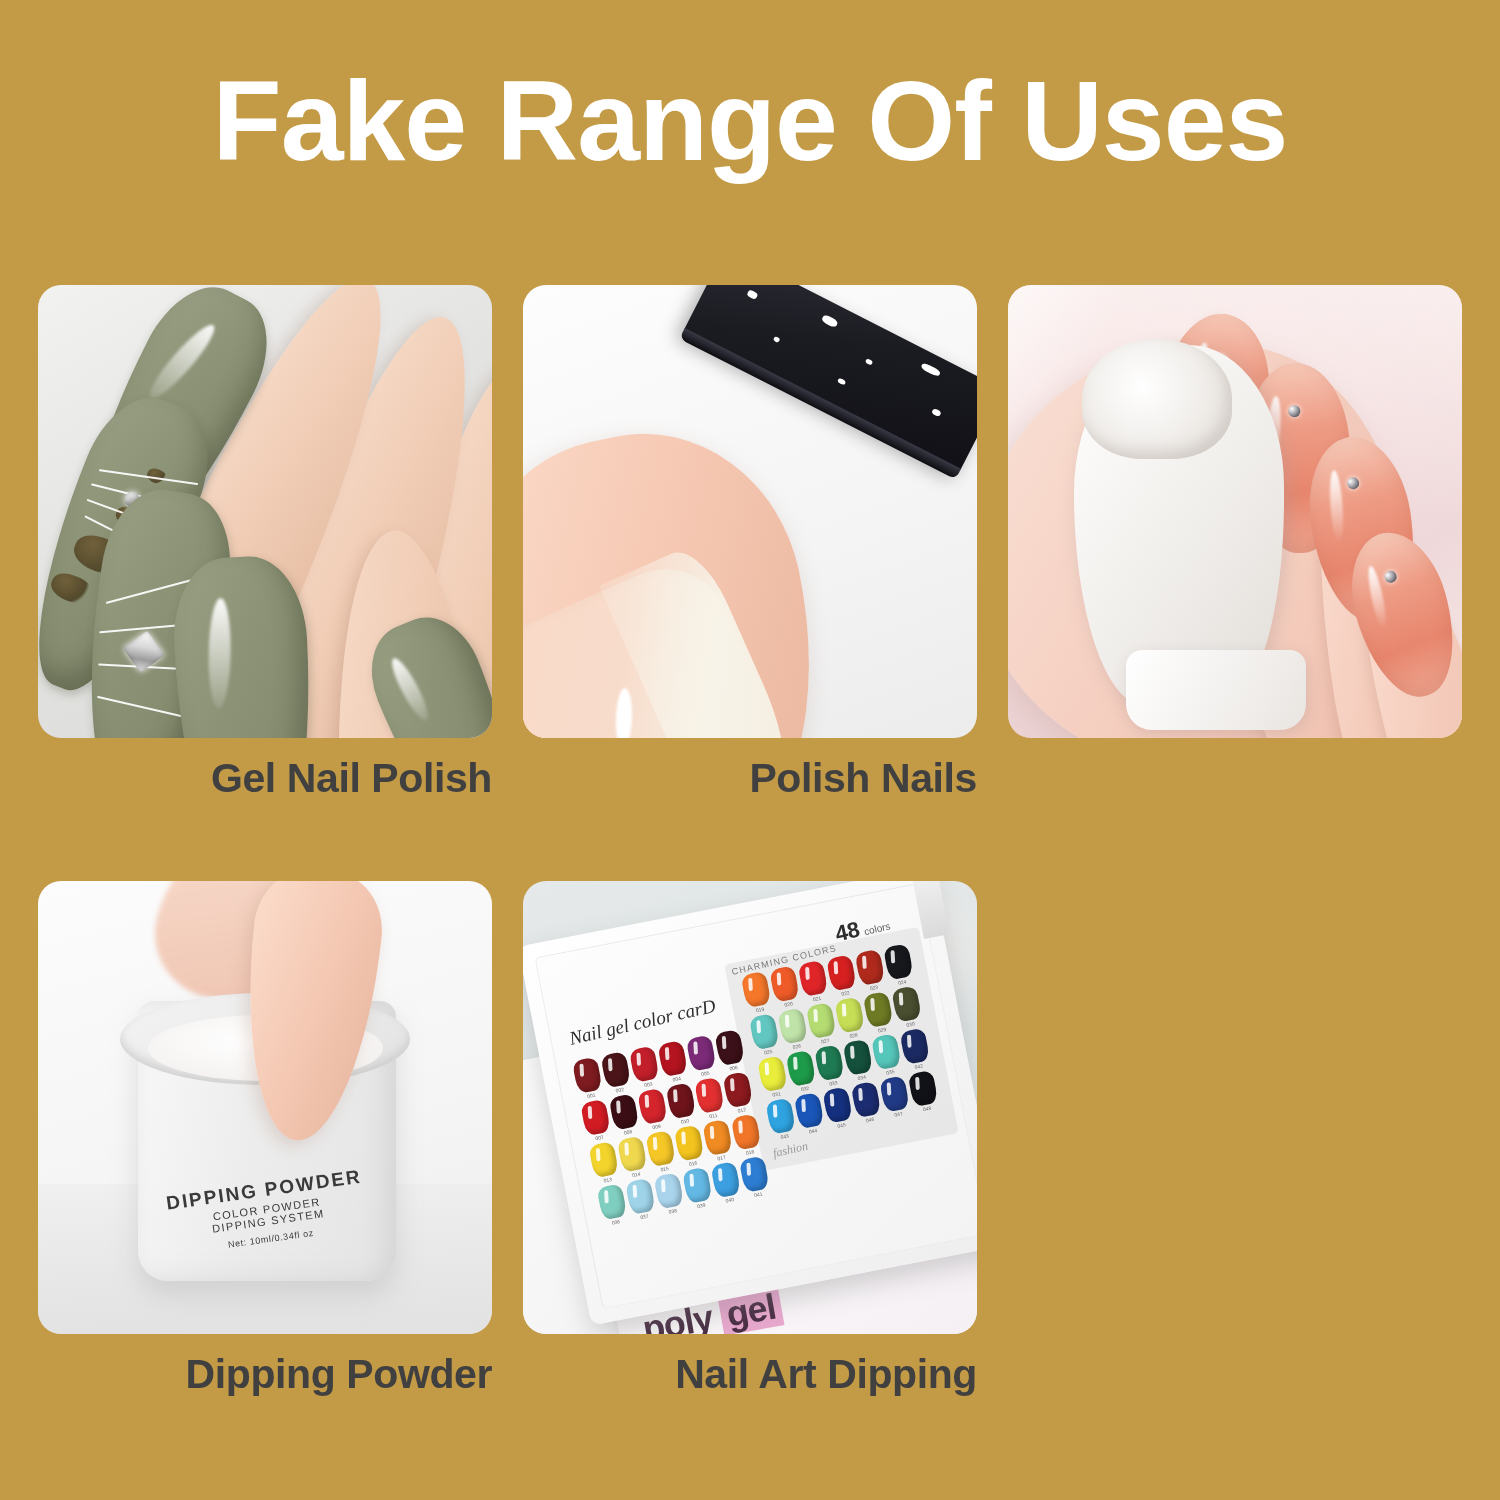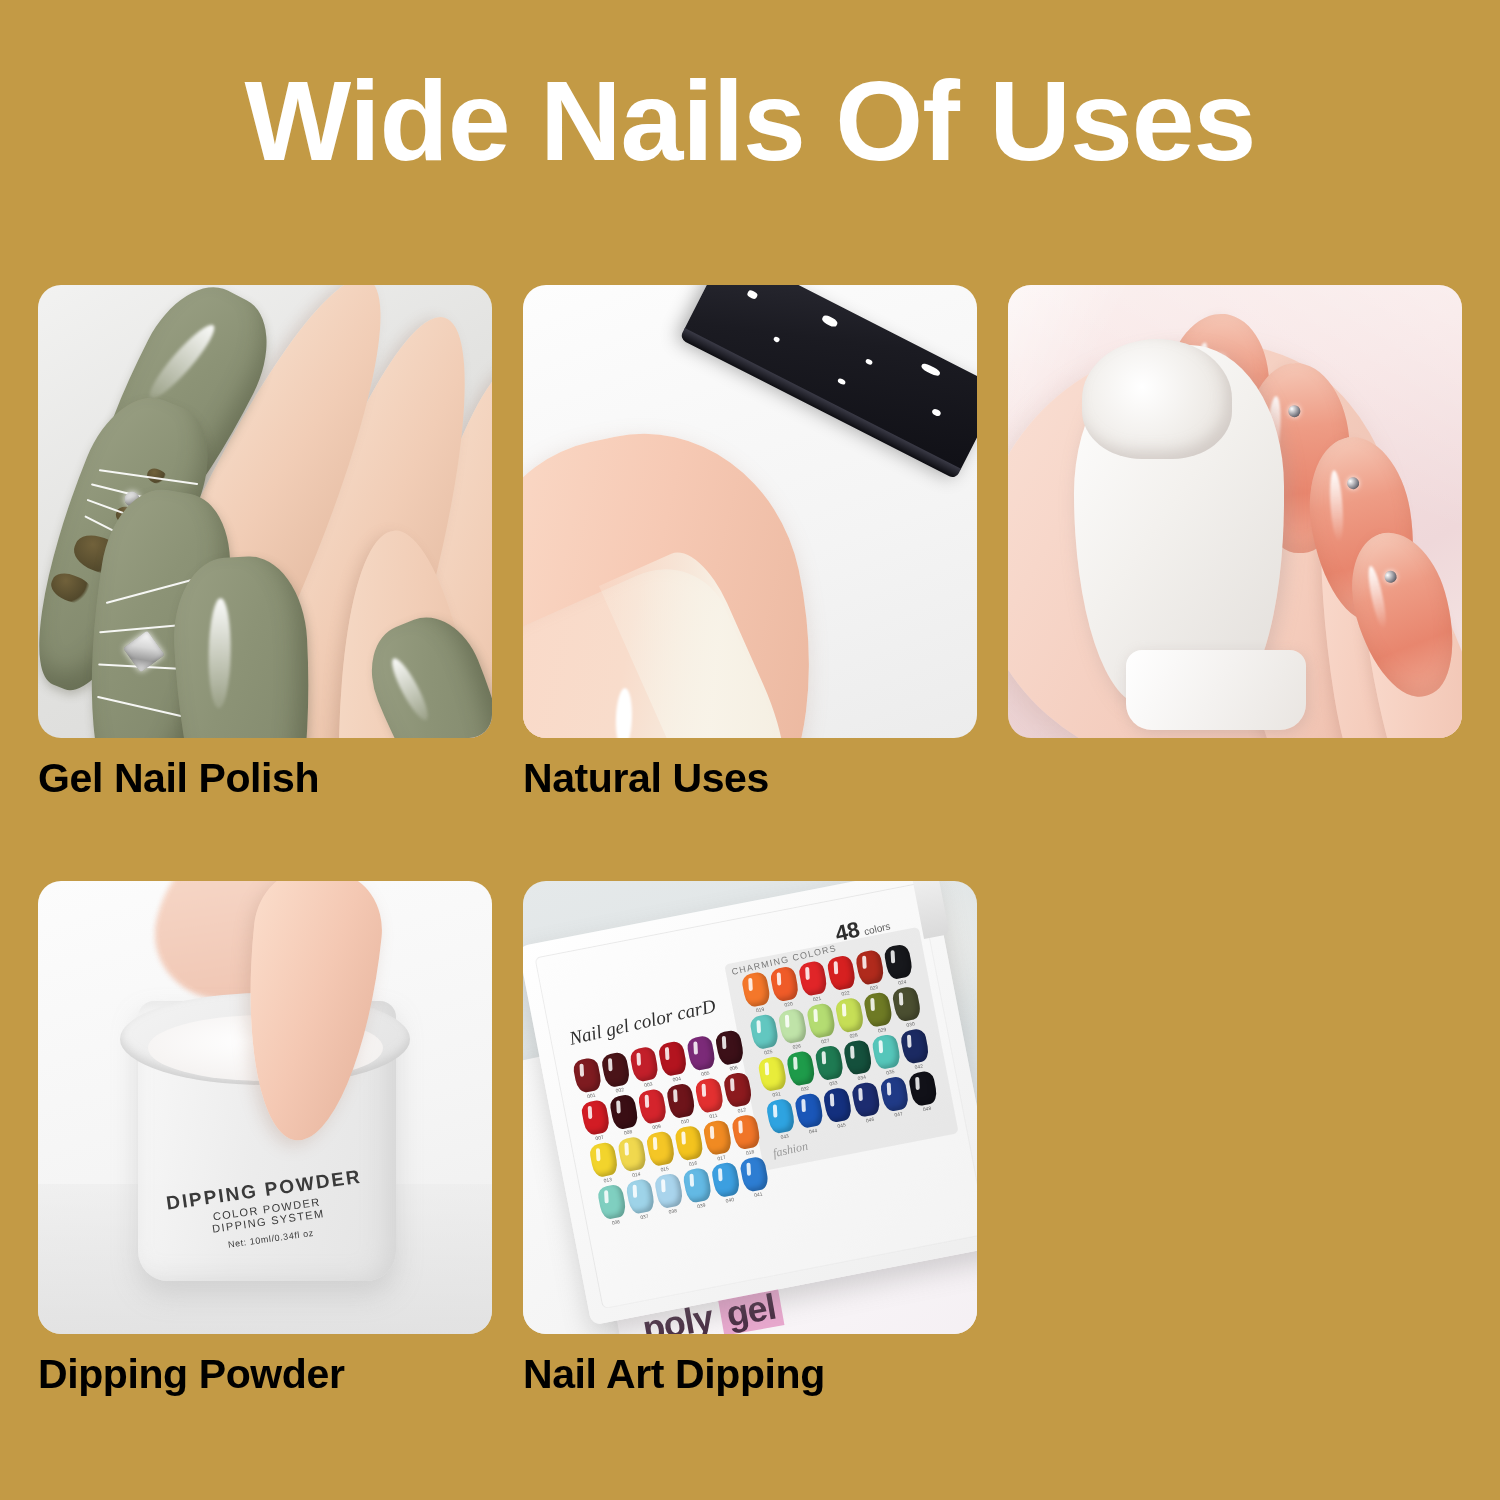--- a/index.html
+++ b/index.html
@@ -37,22 +37,22 @@
   .photo{
     position:relative;
     width:454px; height:453px;
     border-radius:23px;
     overflow:hidden;
   }
   .caption{
     position:absolute;
     left:0; width:100%;
     top:470px;
-    text-align:left;
-    color:#000000;
+    text-align:right;
+    color:#404040;
     font-size:41px;
     font-weight:bold;
     letter-spacing:-0.4px;
     white-space:nowrap;
   }
 
   
   .c1{ background:linear-gradient(150deg,#F2F2F1 0%,#E3E3E1 45%,#D8D8D6 100%); }
   .c1 .hand{
     position:absolute; inset:0;
@@ -430,21 +430,21 @@
   .c6 .cardedge{
     position:absolute; right:-6px; top:10px;
     width:26px; height:60px;
     background:linear-gradient(180deg,#EFEFEF,#DADADA);
     border-radius:0 6px 6px 0;
   }
 </style>
 </head>
 <body>
 
-<h1 class="page-title">Wide Nails Of Uses</h1>
+<h1 class="page-title">Fake Range Of Uses</h1>
 
 <div class="grid">
 
   <div class="cell">
     <div class="photo c1">
       <div class="hand">
         <div class="fing f3"></div>
         <div class="fing f2"></div>
         <div class="fing f1"></div>
         <div class="fing f4"></div>
@@ -492,21 +492,21 @@
       <div class="cap">
         <span class="spark" style="left:40px;top:26px;width:10px;height:7px;border-radius:40%;"></span>
         <span class="spark" style="left:118px;top:14px;width:16px;height:8px;border-radius:40%;"></span>
         <span class="spark" style="left:176px;top:34px;width:7px;height:5px;"></span>
         <span class="spark" style="left:228px;top:12px;width:20px;height:7px;border-radius:40%;"></span>
         <span class="spark" style="left:84px;top:56px;width:6px;height:5px;"></span>
         <span class="spark" style="left:160px;top:64px;width:8px;height:5px;"></span>
         <span class="spark" style="left:258px;top:48px;width:9px;height:6px;"></span>
       </div>
     </div>
-    <div class="caption">Natural Uses</div>
+    <div class="caption">Polish Nails</div>
   </div>
 
 
   <div class="cell">
     <div class="photo c4">
       <div class="satin"></div>
       <div class="palm"></div>
 
       <div class="fk k1">
         <div class="coral" style="left:4px;top:0;width:104px;height:178px;">

